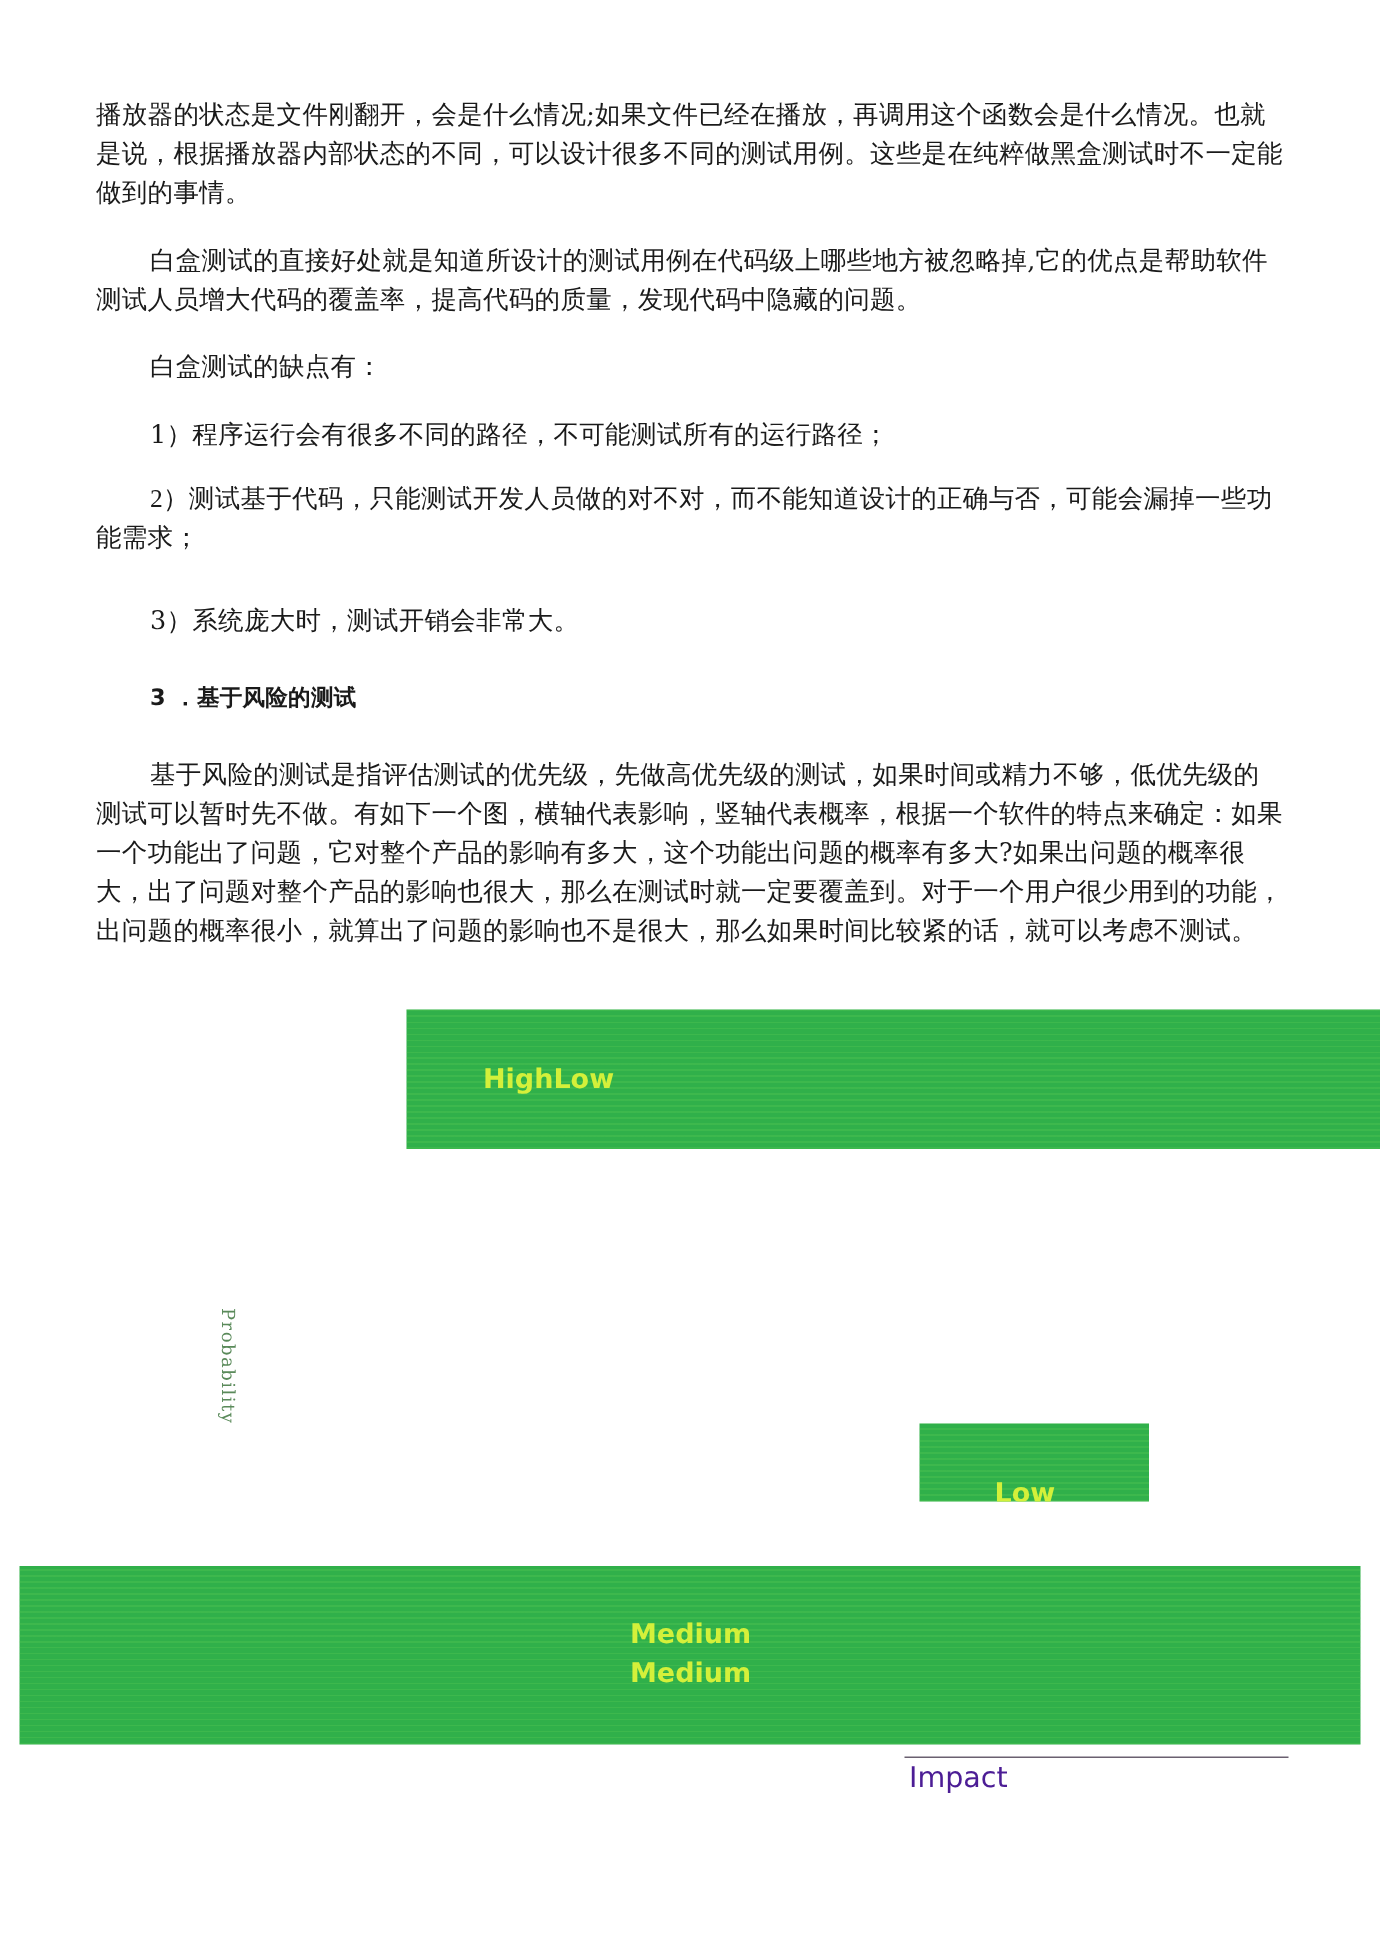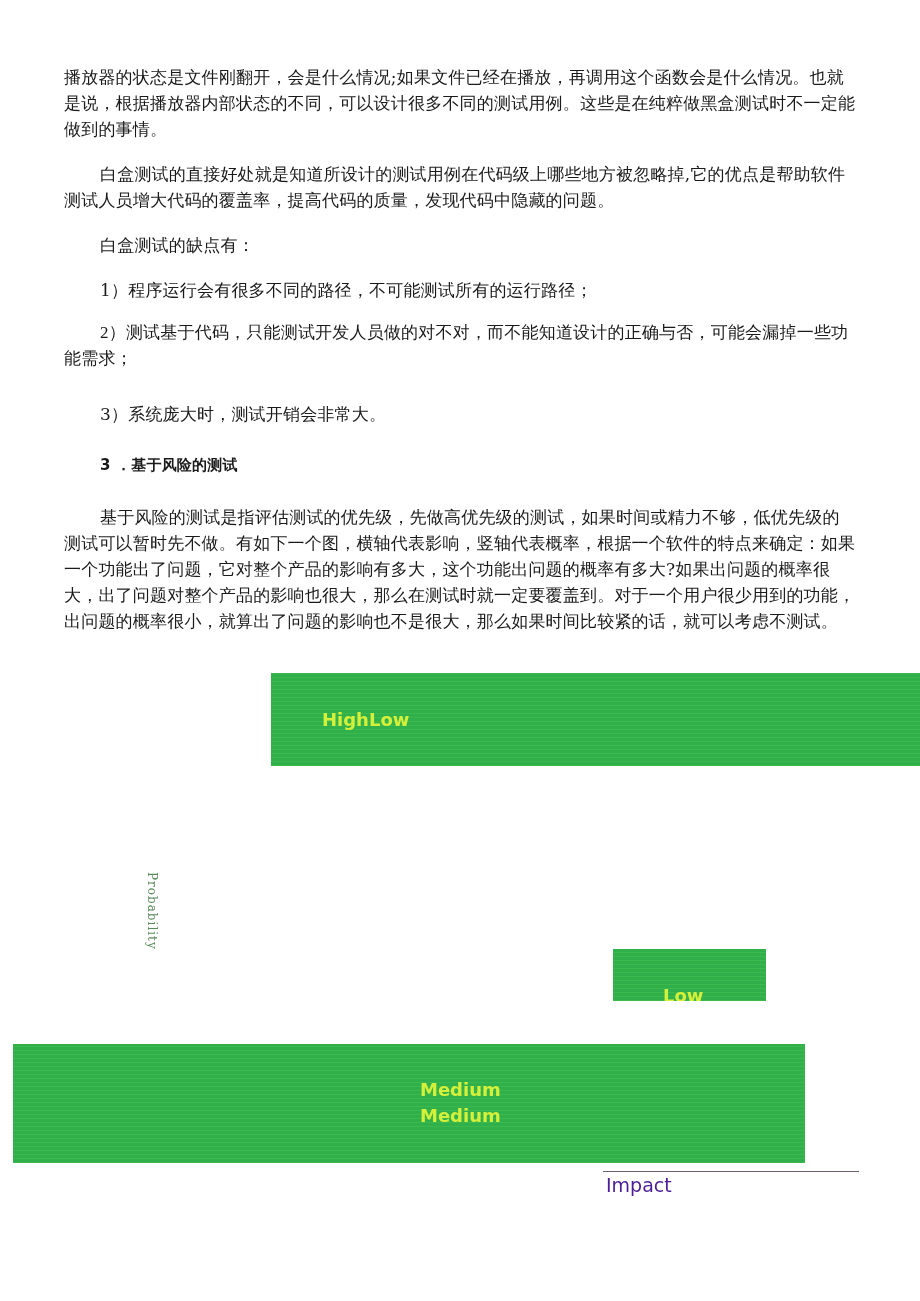--- a/index.html
+++ b/index.html
@@ -32,20 +32,20 @@
   <div class="box" style="left:271px; top:673px; width:700px; height:93px;">
     <span class="lbl" style="left:51px; top:36px;">HighLow</span>
   </div>
 
   <div class="prob">Probability</div>
 
   <div class="box" style="left:613px; top:917px; width:153px; height:52px; overflow:hidden;margin-top:32px;">
     <span class="lbl" style="left:50px; top:36px;">Low</span>
   </div>
 
-  <div class="box" style="left:13px; top:1044px; width:792px; height:119px;">
+  <div class="box" style="left:13px; top:1044px; width:894px; height:119px;">
     <span class="lbl" style="left:407px; top:35px;">Medium</span>
     <span class="lbl" style="left:407px; top:61px;">Medium</span>
   </div>
 
   <div class="axis-line"></div>
   <div class="impact">Impact</div>
 </div>
 
 </body></html>

